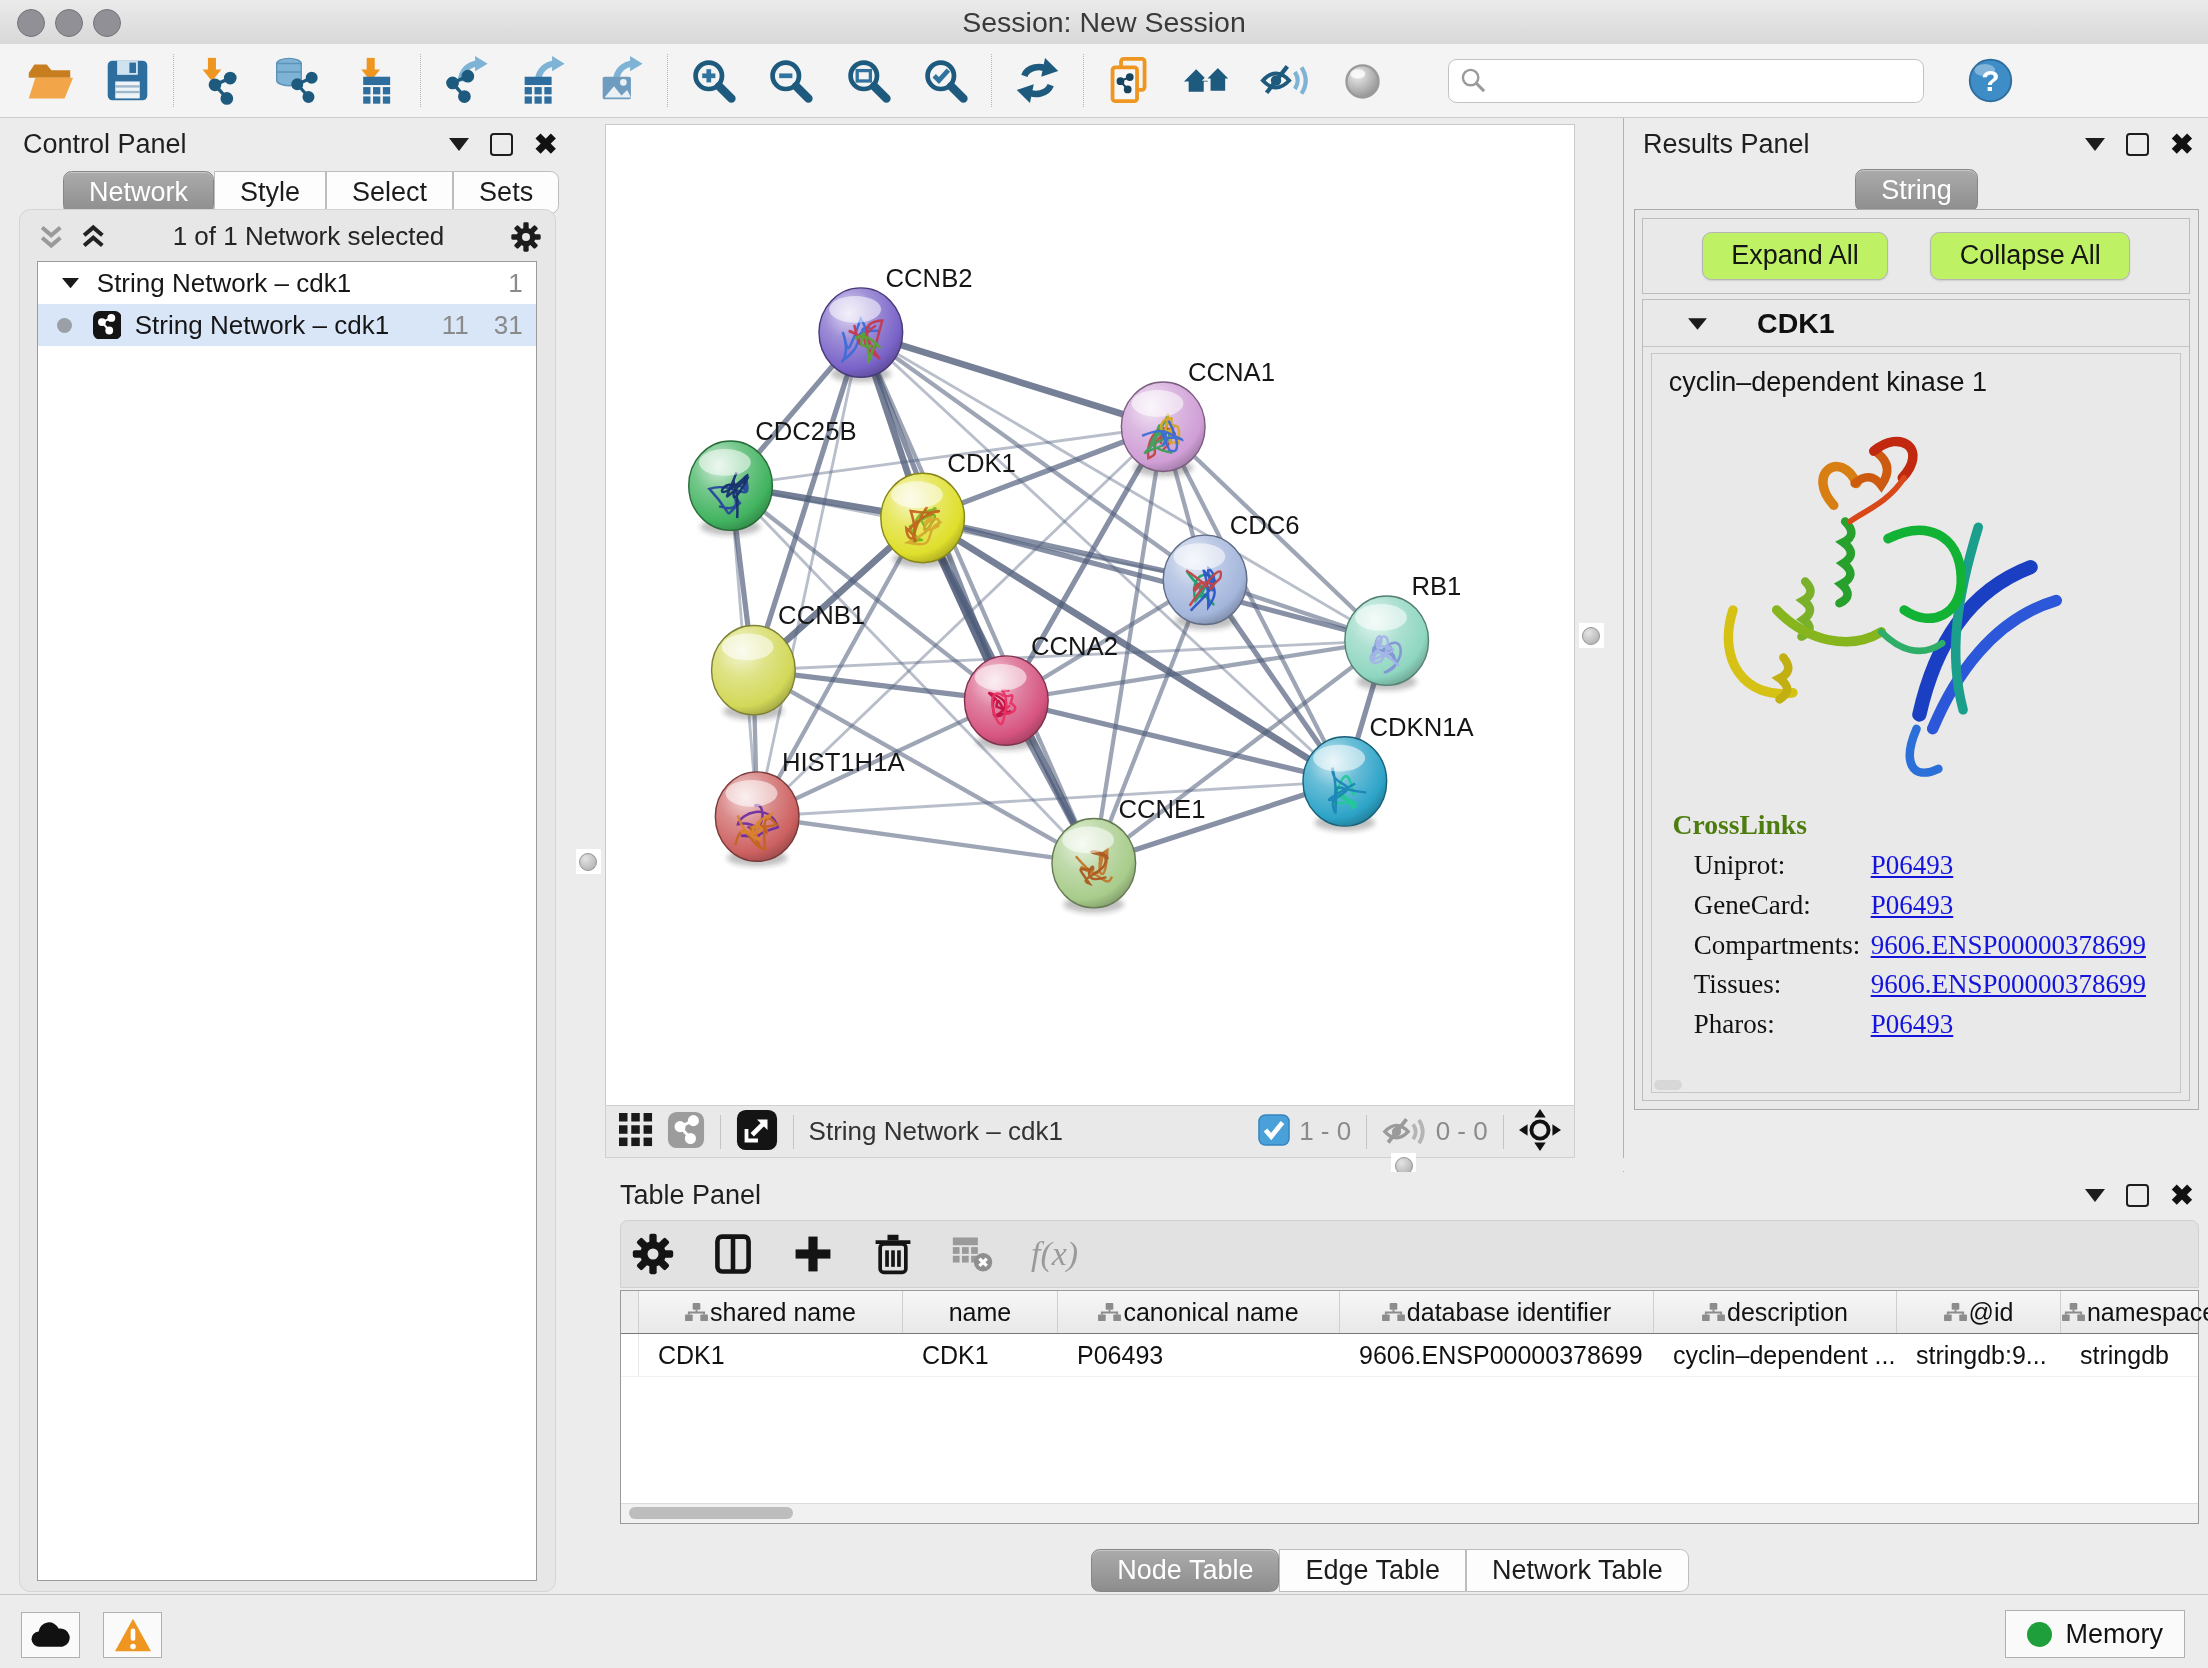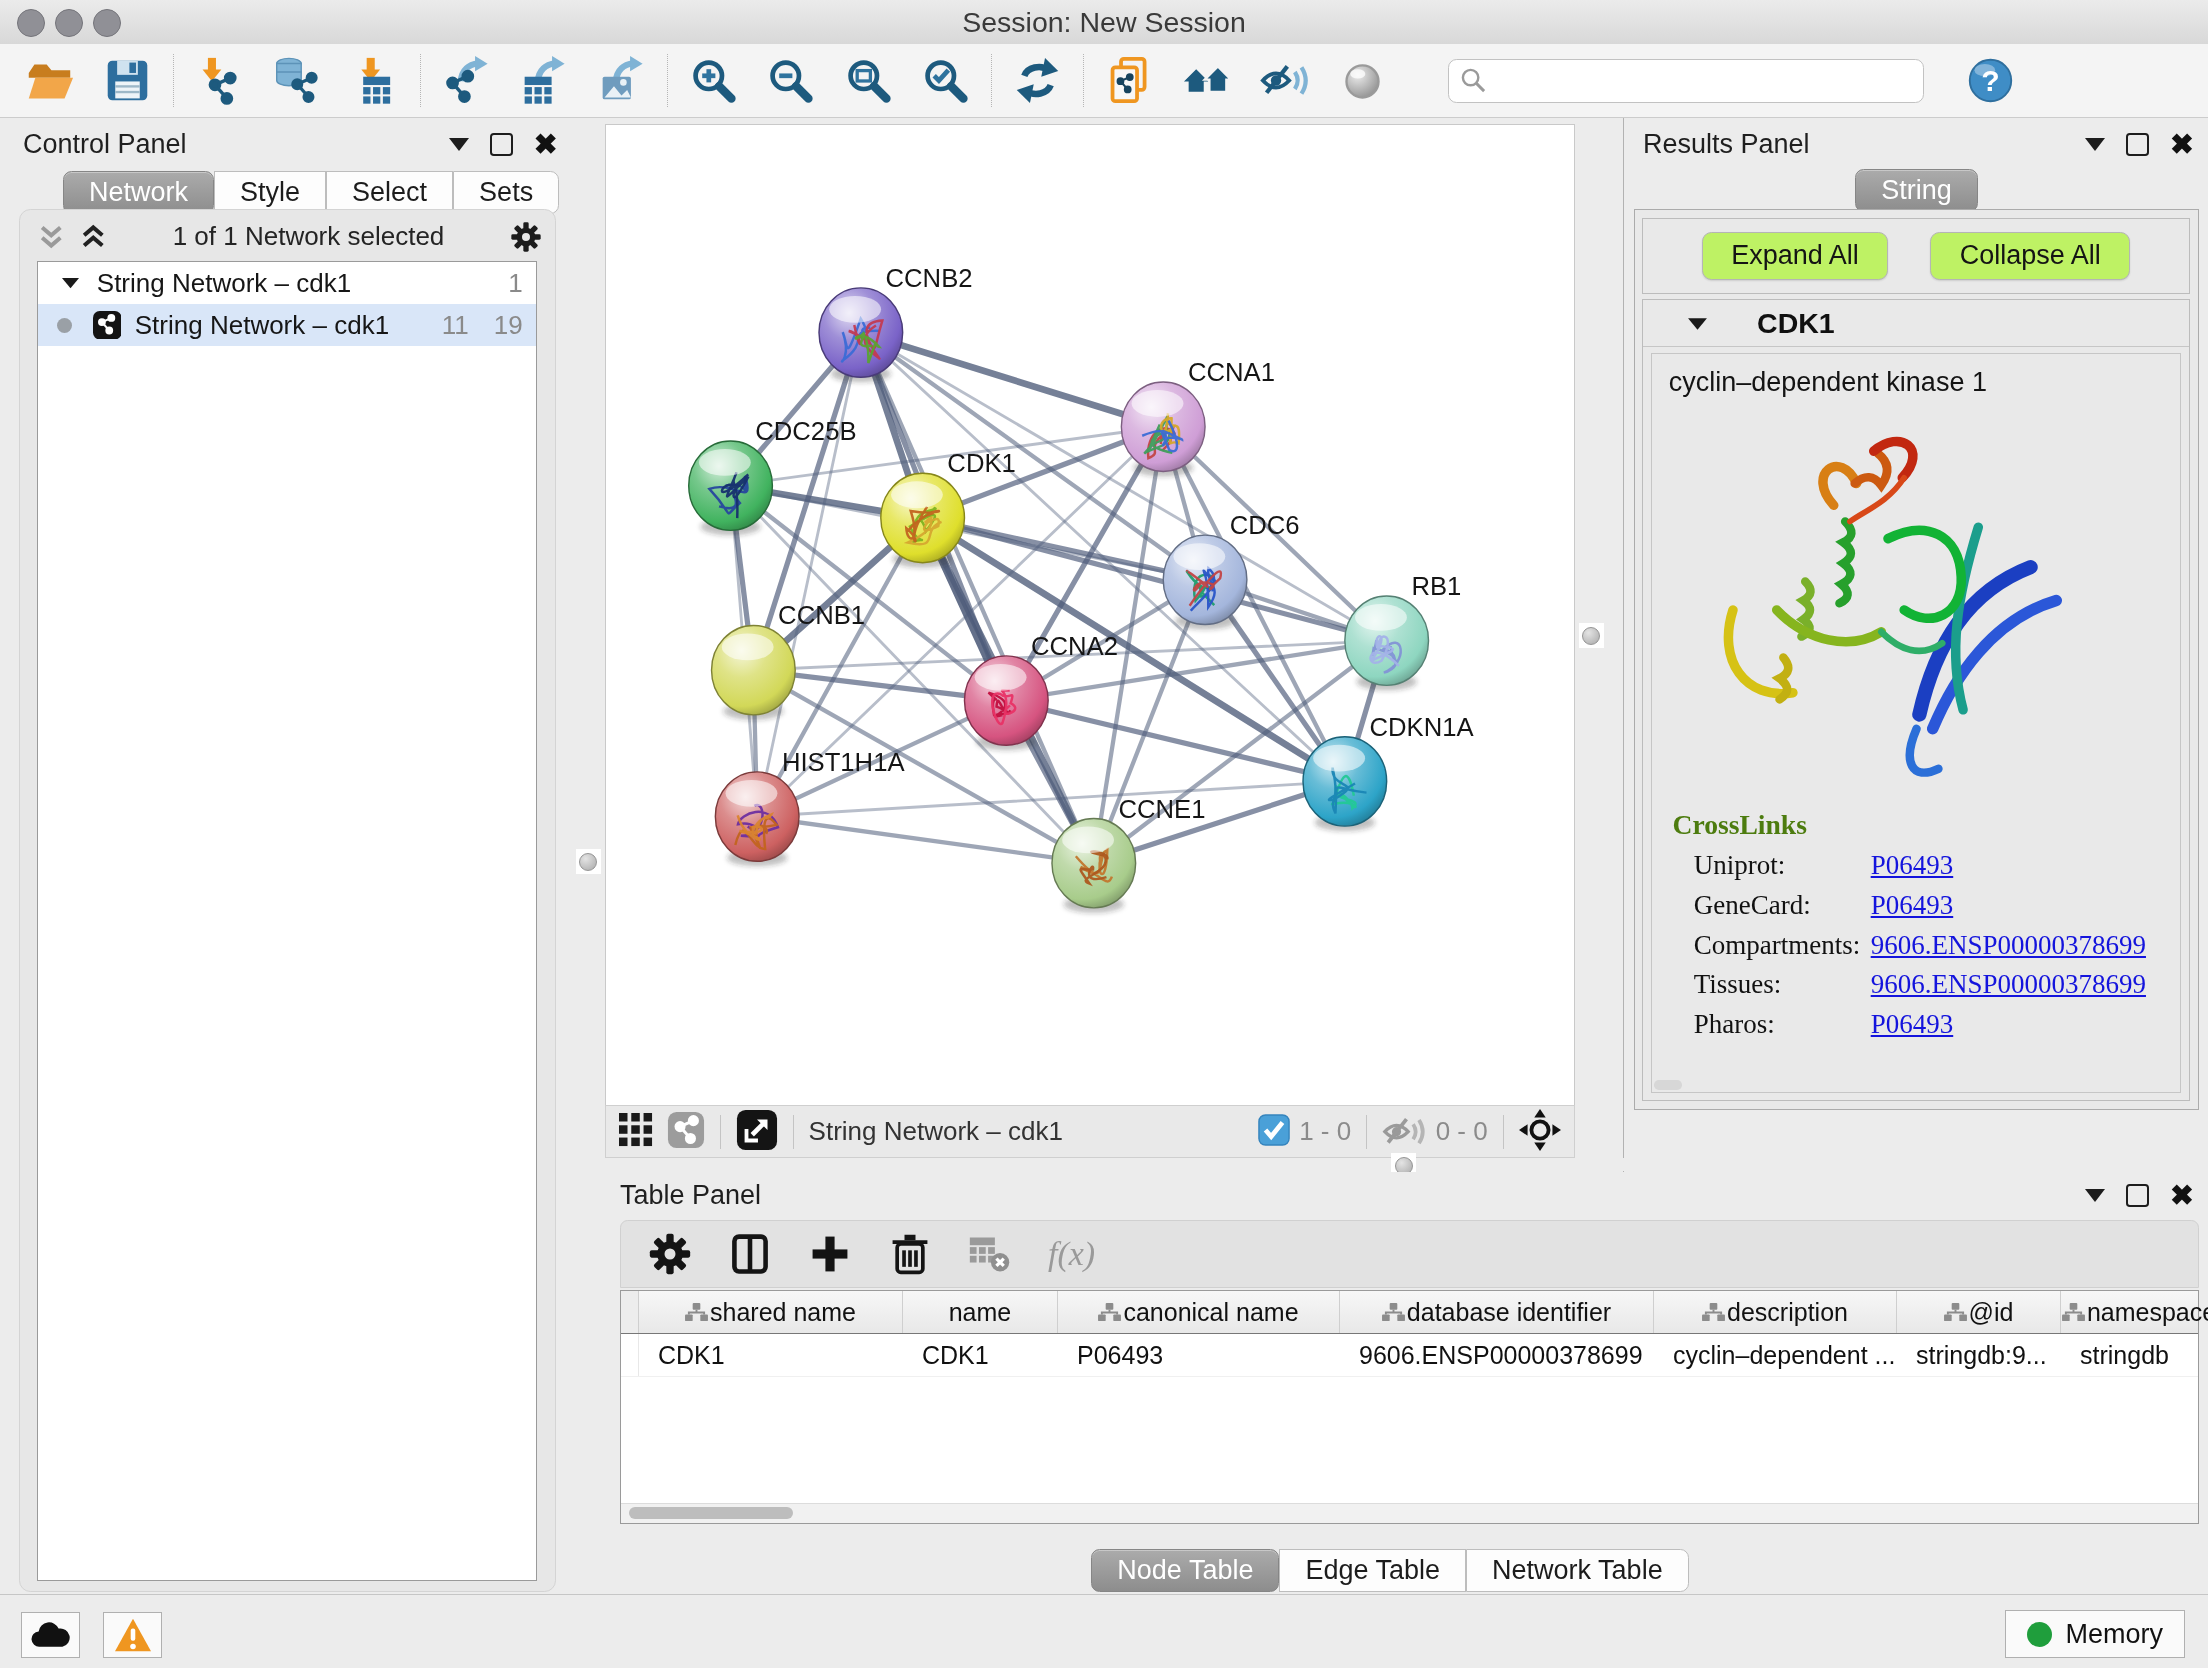--- a/index.html
+++ b/index.html
@@ -92,21 +92,21 @@
   .cl-link{color:#1414dd;text-decoration:underline;cursor:pointer;}
   #rp-scrollbit{position:absolute;left:1.9px;bottom:1.9px;width:28.5px;height:9.5px;background:#d7d7d7;border-radius:4.8px;}
   
   #h-splitter{left:571px;top:1158px;width:1638px;height:13.3px;background:#ececec;cursor:row-resize;}
   #h-splitter .handle{left:820px;top:-4.8px;cursor:row-resize;}
   
   #table-panel{left:571px;top:1172px;width:1638px;height:422px;background:#ececec;}
   #tp-header{position:absolute;left:49px;top:7.6px;right:15px;display:flex;align-items:center;}
   #tp-header .panel-title{flex:1;}
   #tp-toolbar{position:absolute;left:49px;top:48px;width:1579px;height:68px;background:#e2e2e2;
-    border:1px solid #d0d0d0;border-radius:7.6px 7.6px 0 0;display:flex;align-items:center;gap:36px;padding-left:27px;box-sizing:border-box;}
+    border:1px solid #d0d0d0;border-radius:7.6px 7.6px 0 0;display:flex;align-items:center;gap:36px;padding-left:10px;box-sizing:border-box;}
   #tp-toolbar .tt-icon{width:44px;height:44px;cursor:pointer;}
   #tp-toolbar .tt-icon svg{width:44px;height:44px;display:block;}
   #fx-label{font-family:"Liberation Serif",serif;font-style:italic;font-size:34px;color:#9a9a9a;cursor:pointer;}
   #table-box{position:absolute;left:49px;top:118px;width:1579px;height:234px;background:#fff;border:1.4px solid #9a9a9a;box-sizing:border-box;}
   #table-header{display:flex;height:42px;background:linear-gradient(#f7f7f7,#e8e8e8);border-bottom:1.9px solid #777;}
   .th-gutter{width:17px;border-right:1px solid #cfcfcf;background:#ededed;flex:none;}
   .th{display:flex;align-items:center;justify-content:center;gap:2px;font-size:25px;color:#111;
     border-right:1px solid #cfcfcf;box-sizing:border-box;cursor:pointer;flex:none;}
   .tr-data{display:flex;height:42px;border-bottom:1px solid #f0f0f0;}
   .td{font-size:25px;color:#111;padding-left:19px;display:flex;align-items:center;box-sizing:border-box;flex:none;cursor:text;overflow:hidden;white-space:nowrap;}
@@ -423,21 +423,21 @@
                 <line x1="8" y1="14" x2="26" y2="6"></line>
                 <line x1="8" y1="14" x2="22" y2="30"></line>
                 <circle cx="8" cy="14" r="5.5"></circle>
                 <circle cx="26" cy="6" r="5.5"></circle>
                 <circle cx="22" cy="30" r="5.5"></circle>
               </g>
             </svg>
             <span>String Network – cdk1</span>
             <span class="grow"></span>
             <span class="cnt">11</span>
-            <span class="cnt">19</span>
+            <span class="cnt">31</span>
           </div>
         </div>
     </div>
   </div>
 </div>
 
 <div class="abs gutter" style="left:571px;top:118px;width:34px;height:1054px;">
   <span class="handle" style="left:4.8px;top:731px;">
       <i></i>
     </span>

